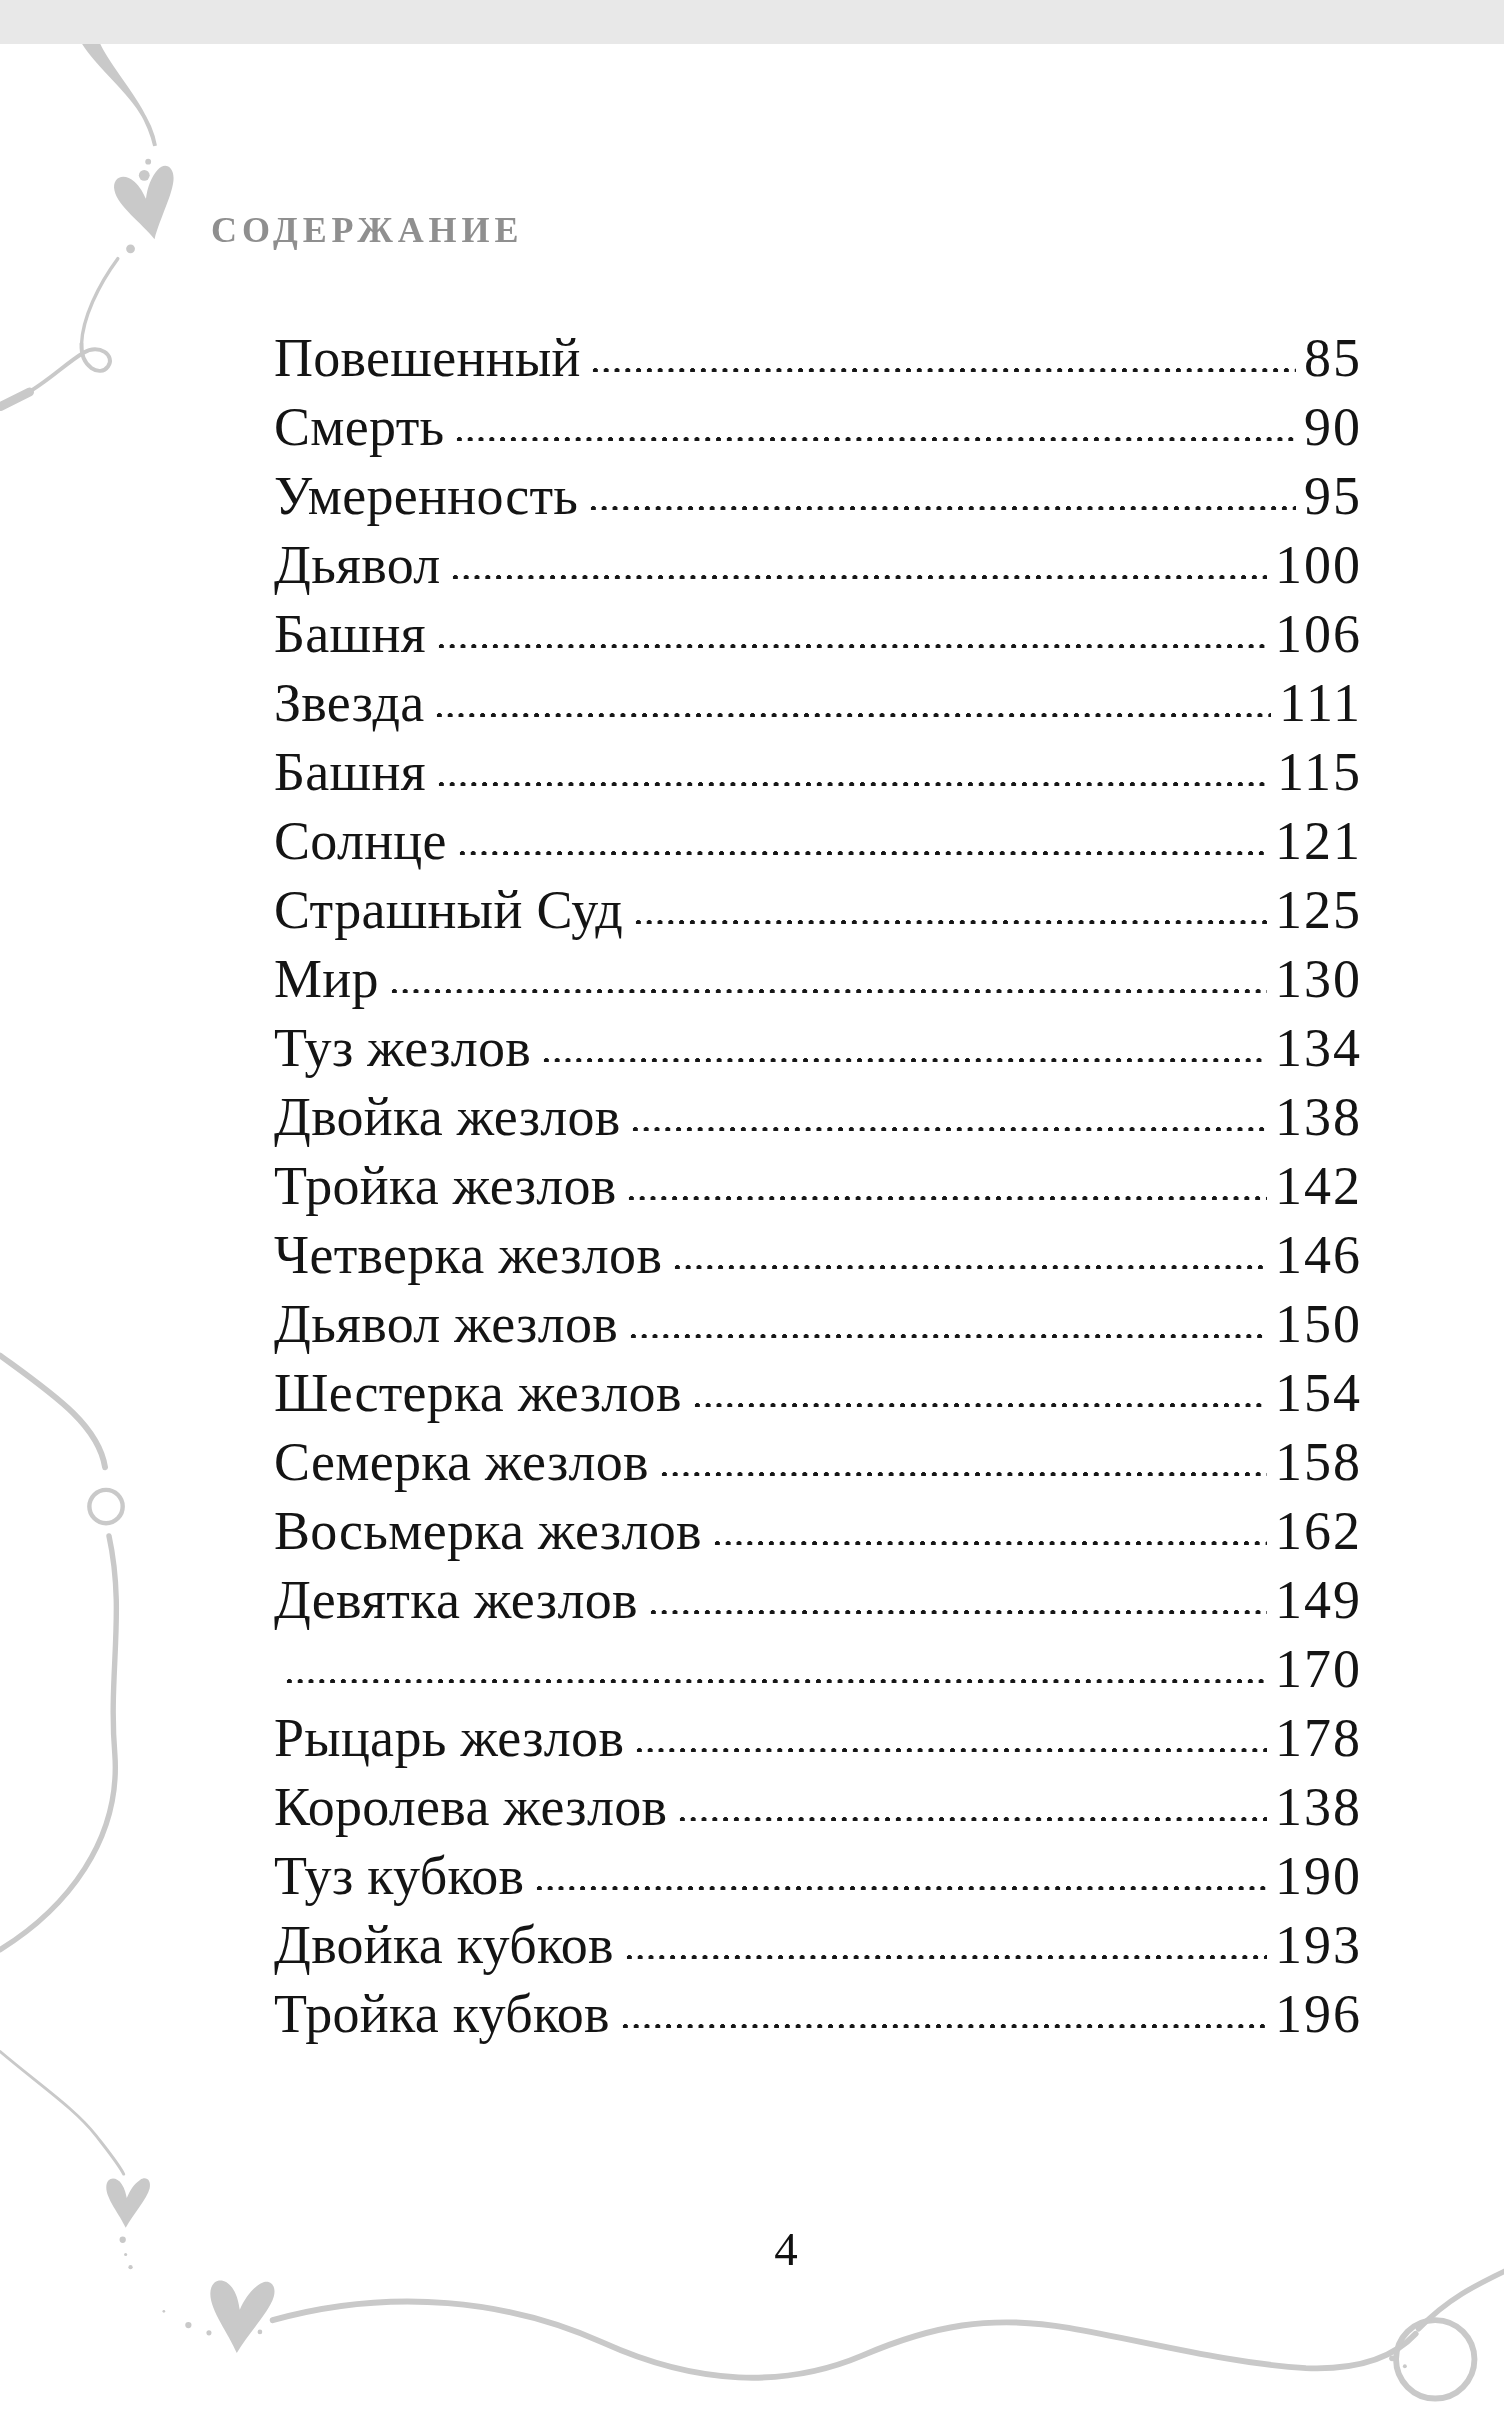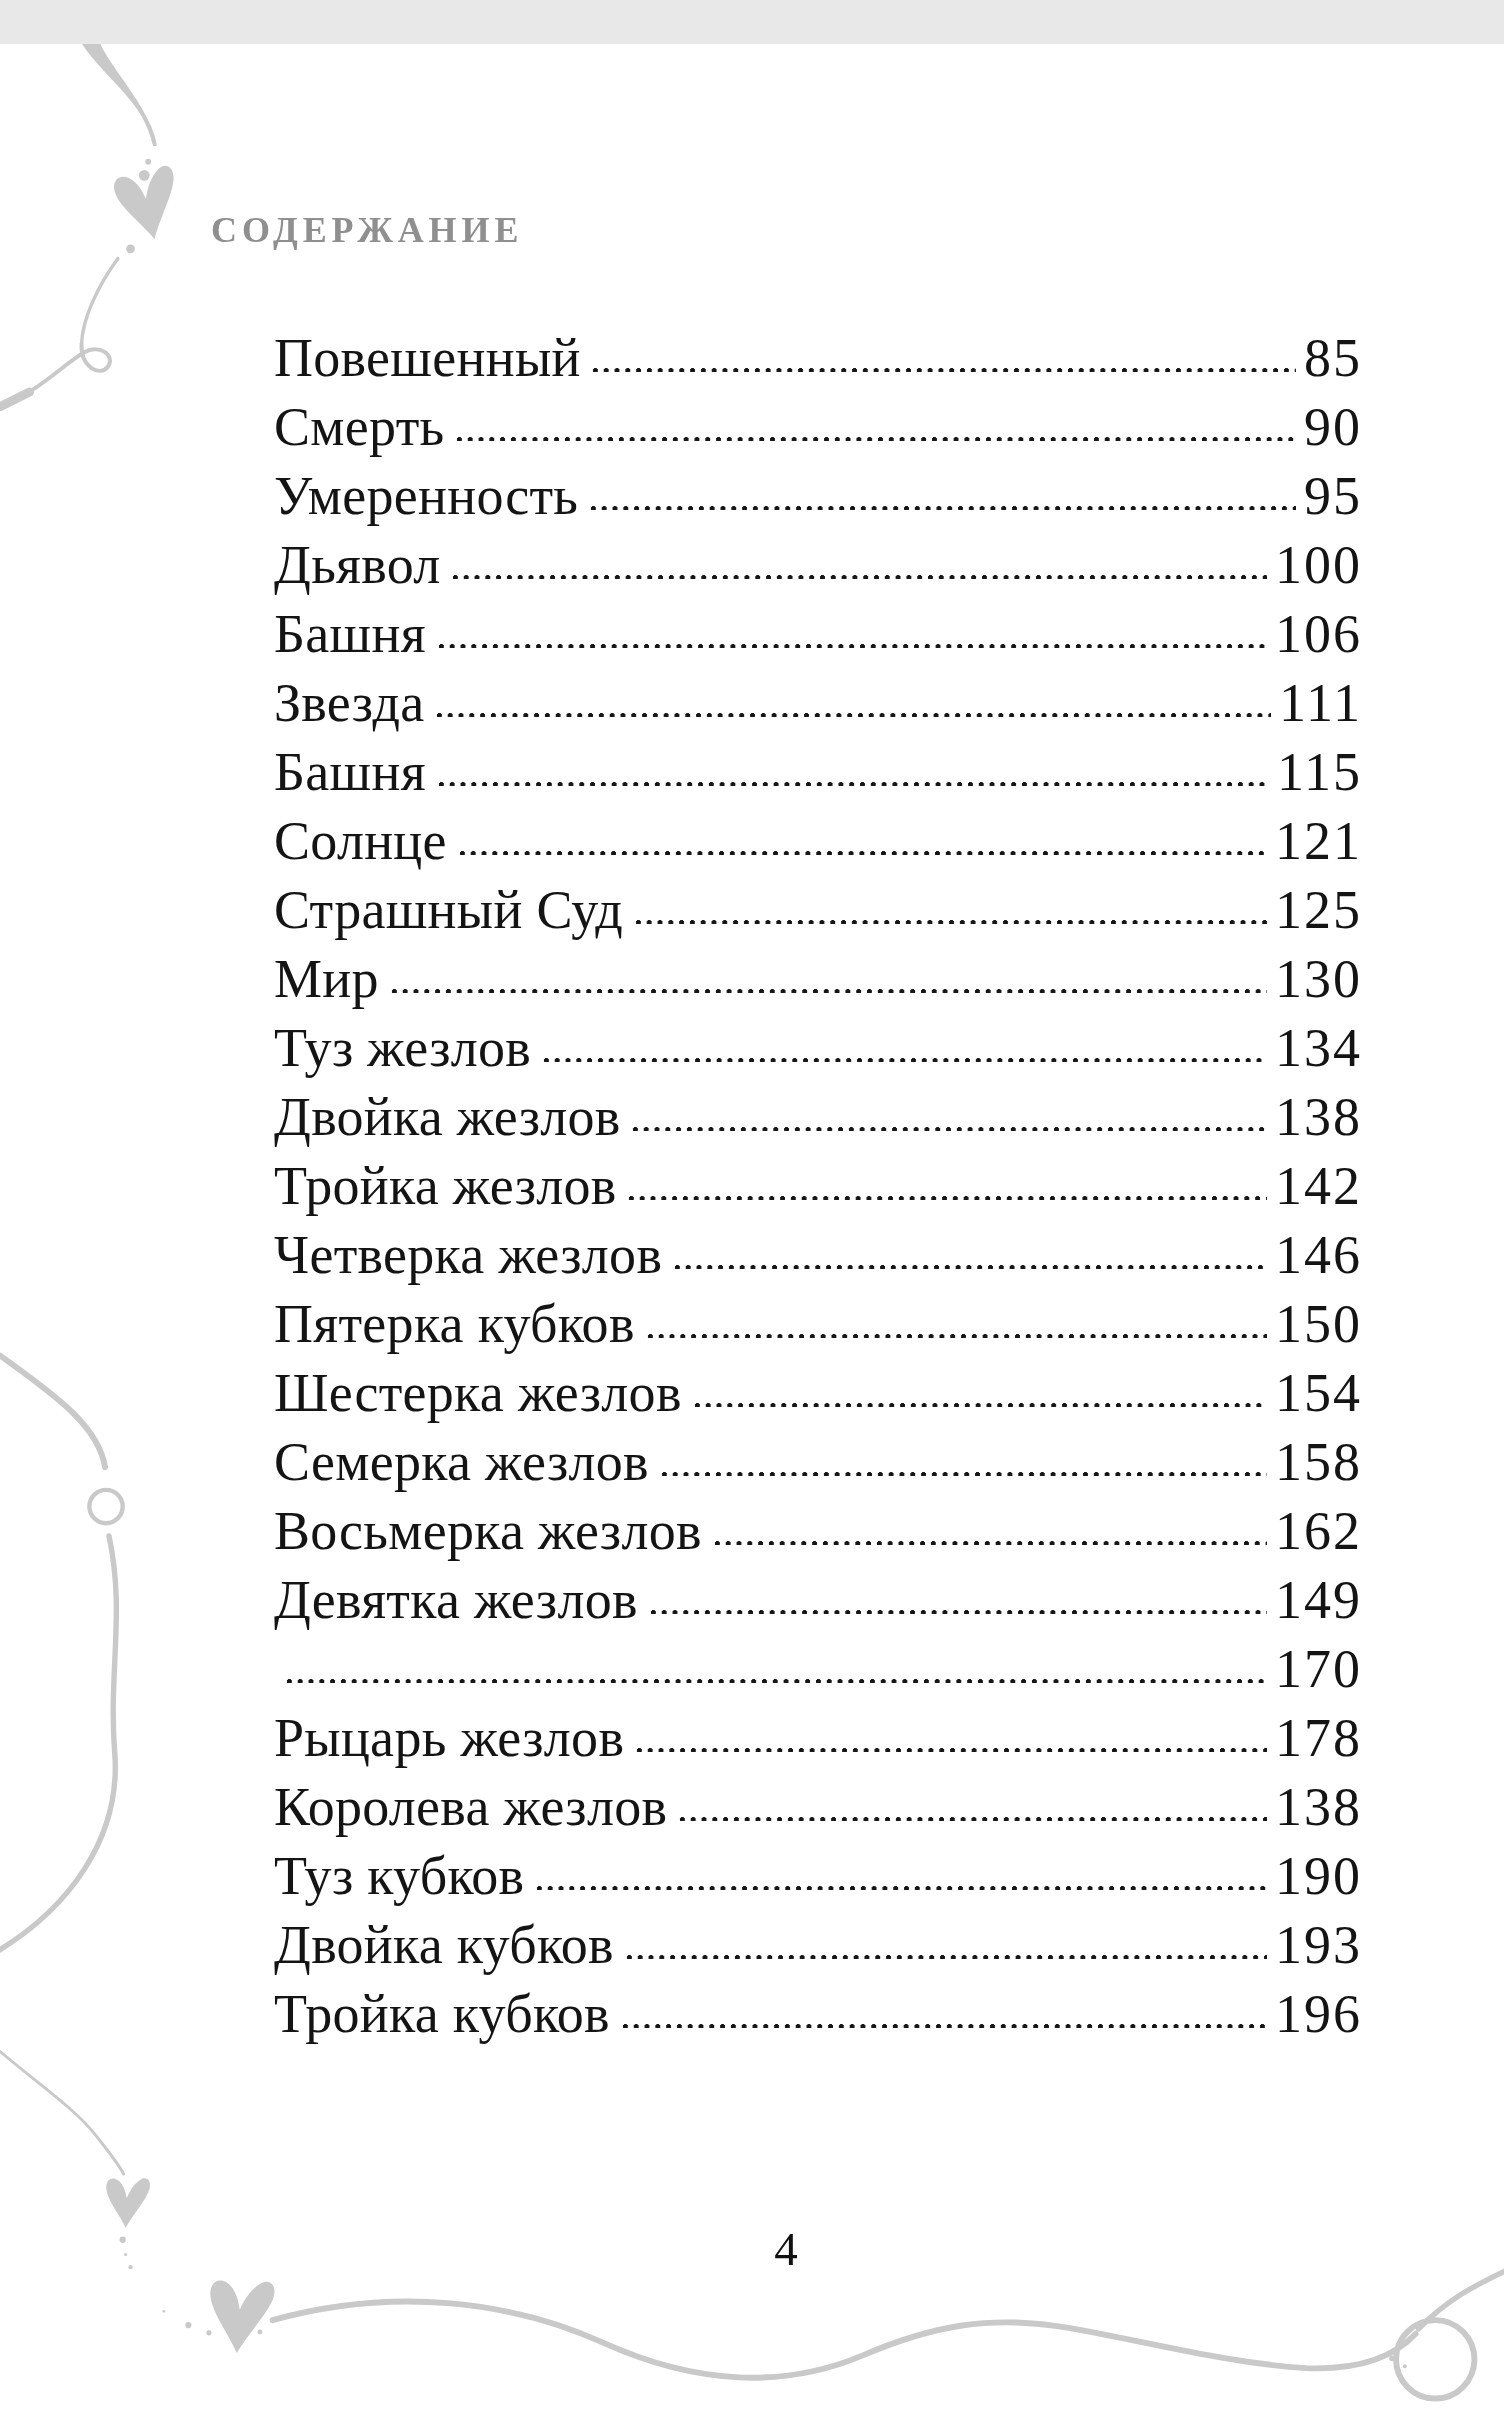--- a/index.html
+++ b/index.html
@@ -193,21 +193,21 @@
       <span class="toc-page">142</span>
     </div>
 
     <div class="toc-row">
       <span class="toc-title">Четверка жезлов</span>
       <span class="toc-leader"></span>
       <span class="toc-page">146</span>
     </div>
 
     <div class="toc-row">
-      <span class="toc-title">Пятерка кубков</span>
+      <span class="toc-title">Дьявол жезлов</span>
       <span class="toc-leader"></span>
       <span class="toc-page">150</span>
     </div>
 
     <div class="toc-row">
       <span class="toc-title">Шестерка жезлов</span>
       <span class="toc-leader"></span>
       <span class="toc-page">154</span>
     </div>
 

